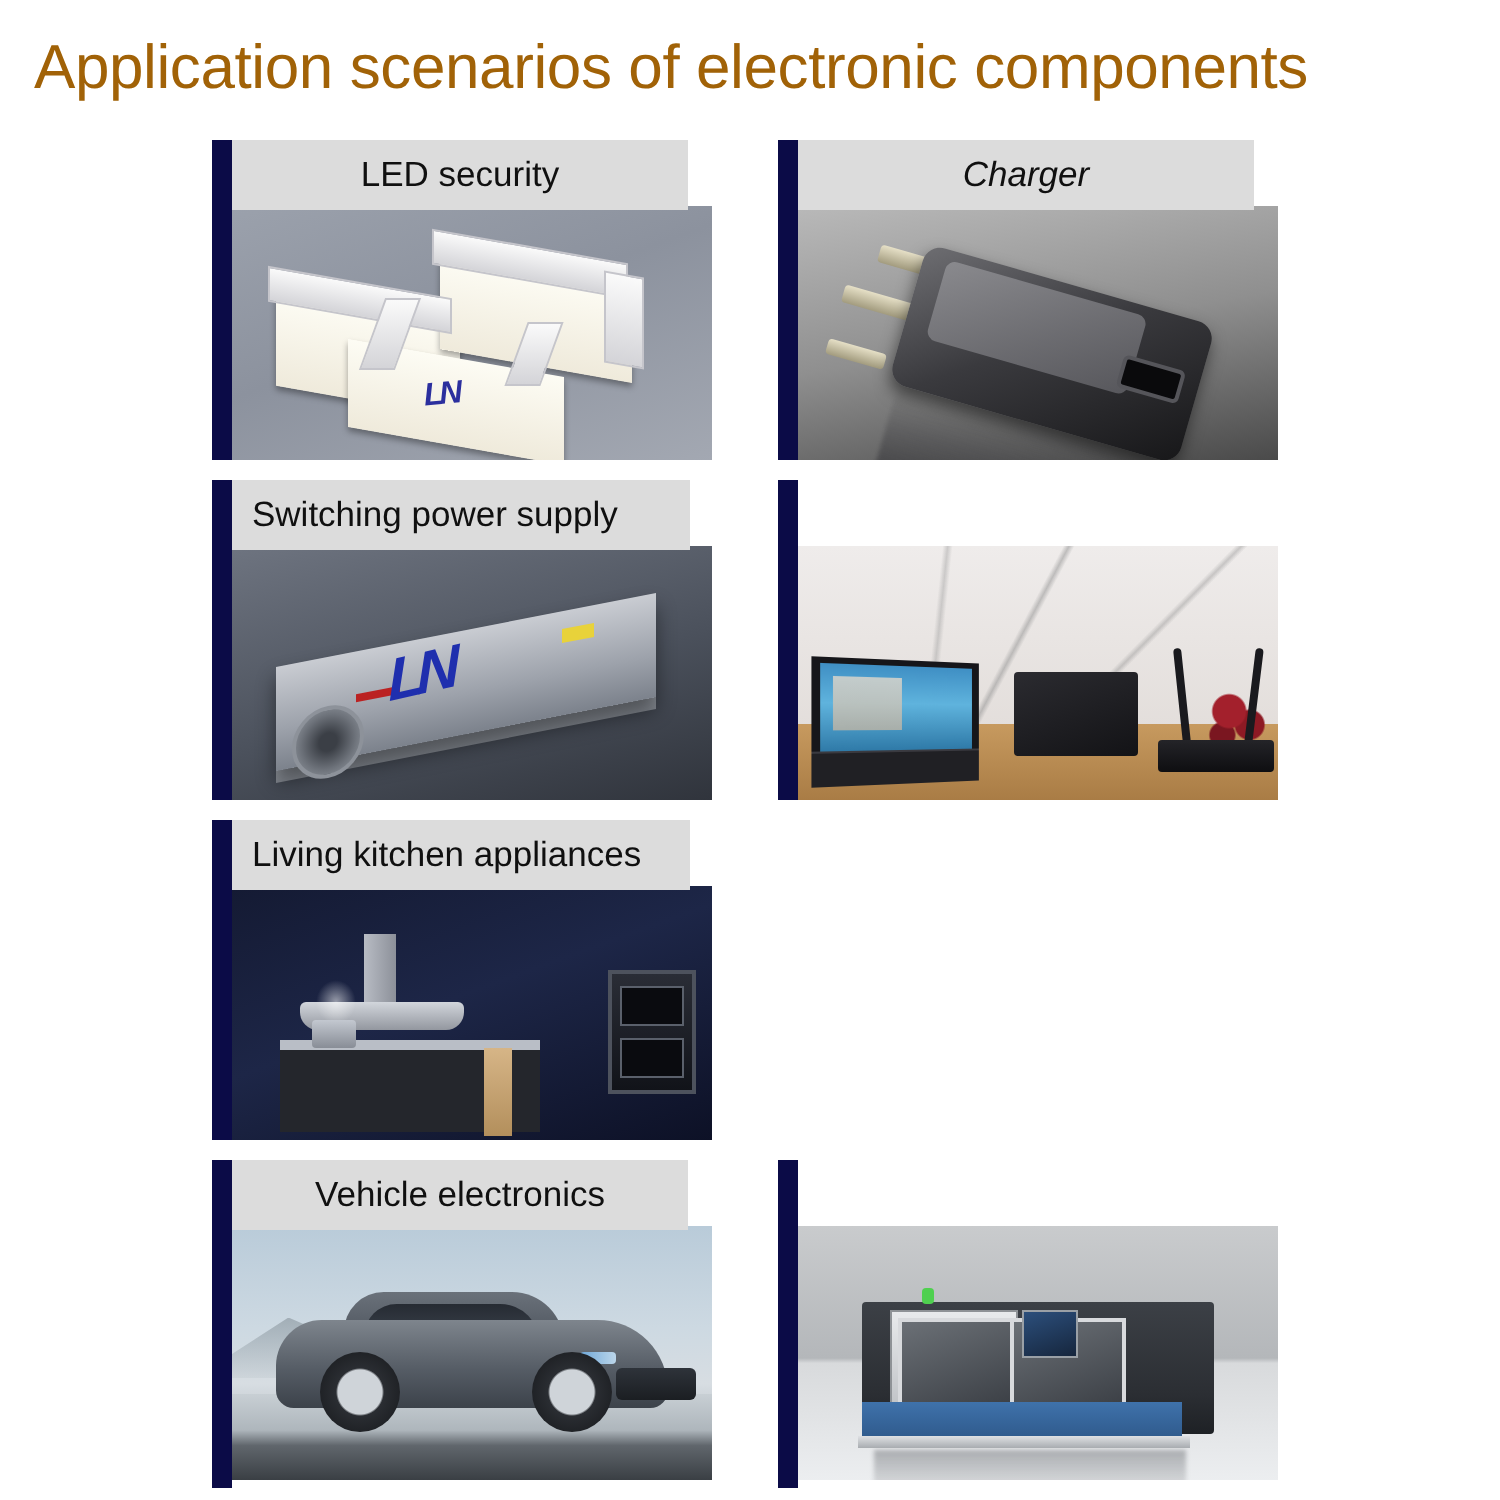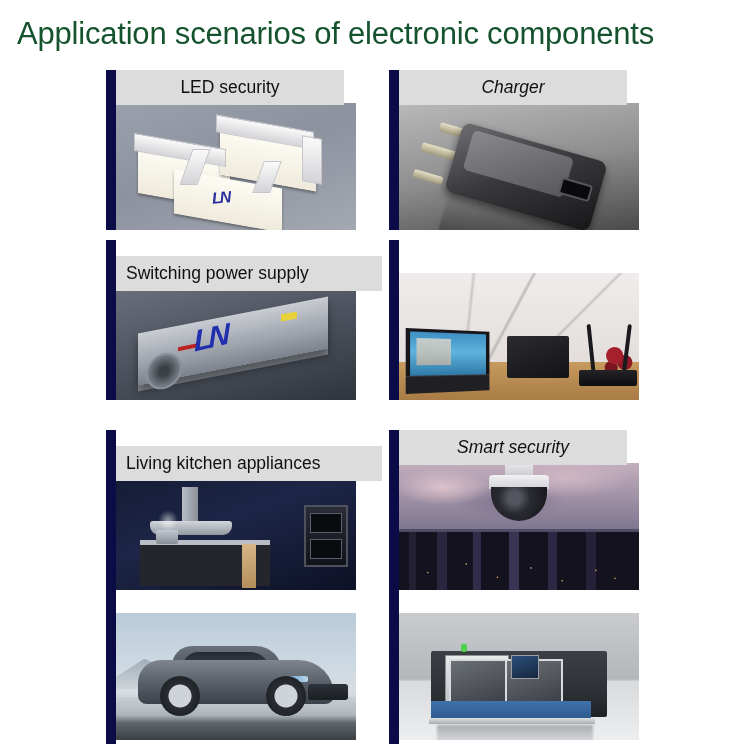--- a/index.html
+++ b/index.html
@@ -14,21 +14,21 @@
     font-family: "Liberation Sans", sans-serif;
     position: relative;
   }
 
   #page-title {
     position: absolute;
     left: 17px;
     top: 14px;
     font-size: 31px;
     line-height: 40px;
-    color: #14532d;
+    color: #a16207;
     letter-spacing: -0.2px;
     white-space: nowrap;
     font-weight: 400;
   }
 
   #grid {
     position: absolute;
     left: 0;
     top: 66px;
     width: 750px;
@@ -37,21 +37,21 @@
 
   .card {
     position: absolute;
     width: 250px;
     height: 164px;
   }
   .card.col-left  { left: 106px; }
   .card.col-right { left: 389px; font-style: italic; }
   .card.row-0 { top: 0px; }
   .card.row-1 { top: 170px; }
-  .card.row-2 { top: 360px; }
+  .card.row-2 { top: 340px; }
   .card.row-3 { top: 510px; }
   .card.row-3 { height: 168px; }
 
   .accent-bar {
     position: absolute;
     left: 0;
     top: 4px;
     width: 10px;
     bottom: 0px;
     background: #0b0b47;
@@ -65,25 +65,24 @@
     width: 228px;
     height: 35px;
     background: #dcdcdc;
     z-index: 3;
     display: flex;
     align-items: center;
     justify-content: center;
     overflow: hidden;
   }
   .label-bar.wide {
-    width: 266px;
+    width: 229px;
     justify-content: flex-start;
     padding-left: 10px;
     box-sizing: border-box;
-    margin-top: 16px;
   }
   .label-text {
     font-size: 17.5px;
     color: #101010;
     white-space: nowrap;
     line-height: 1;
   }
 
   .photo {
     position: absolute;
@@ -621,39 +620,26 @@
           <div class="kit-oven-slot" style="top:32px;"></div>
         </div>
         <div class="kit-island"></div>
         <div class="kit-steam"></div>
         <div class="kit-pot"></div>
         <div class="kit-towel"></div>
       </div>
     </div>
   </div>
 
-  <div class="card col-right row-2">
+
+  <div class="card col-left row-3">
     <div class="accent-bar"></div>
     <div class="label-bar">
-      <span class="label-text">Smart security</span>
-    </div>
-    <div class="photo">
-      <div class="ph-inner bg-sec">
-        <div class="sec-clouds"></div>
-        <div class="sec-city"></div>
-        <div class="sec-lights"></div>
-        <div class="sec-cam-mount"></div>
-        <div class="sec-cam-base"></div>
-        <div class="sec-cam-dome"></div>
-      </div>
-    </div>
-  </div>
-
-  <div class="card col-left row-3">
-    <div class="accent-bar"></div>
+      <span class="label-text">Vehicle electronics</span>
+    </div>
     <div class="photo">
       <div class="ph-inner bg-veh">
         <div class="veh-mount"></div>
         <div class="veh-ground"></div>
         <div class="veh-roof">
             <div class="veh-glass"></div>
           </div>
         <div class="veh-body"></div>
         <div class="veh-light"></div>
         <div class="veh-grille"></div>

